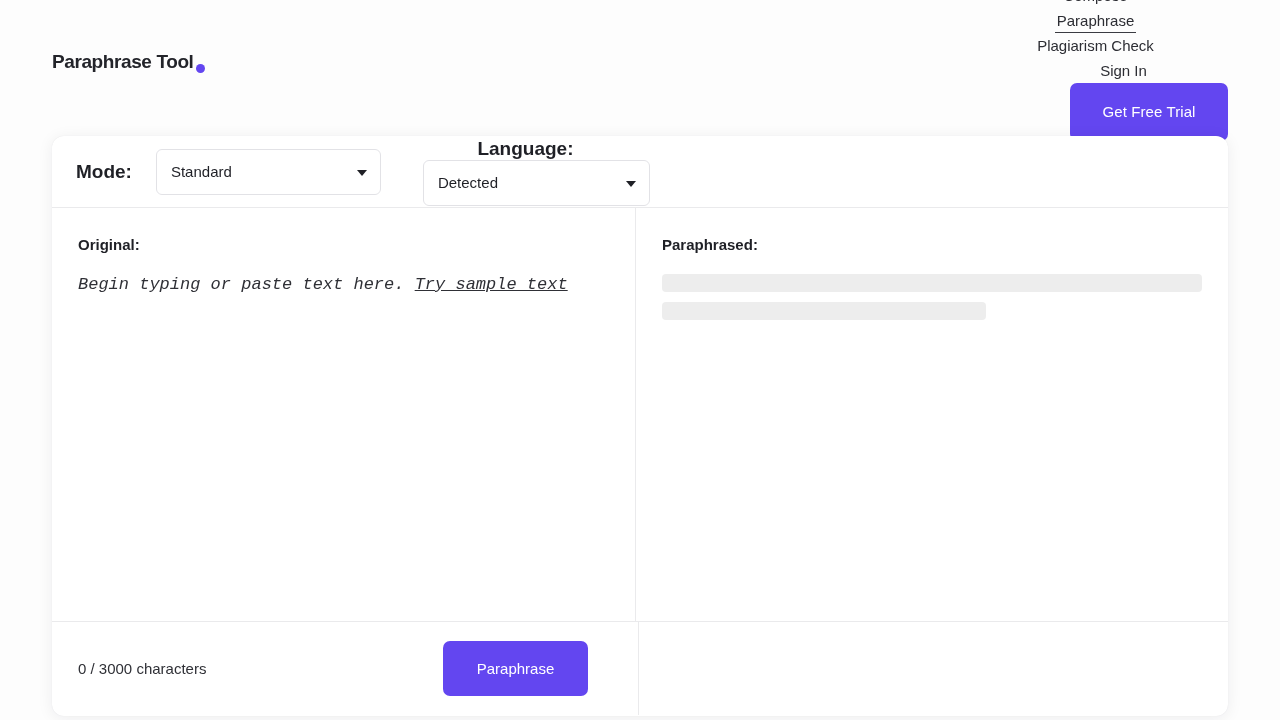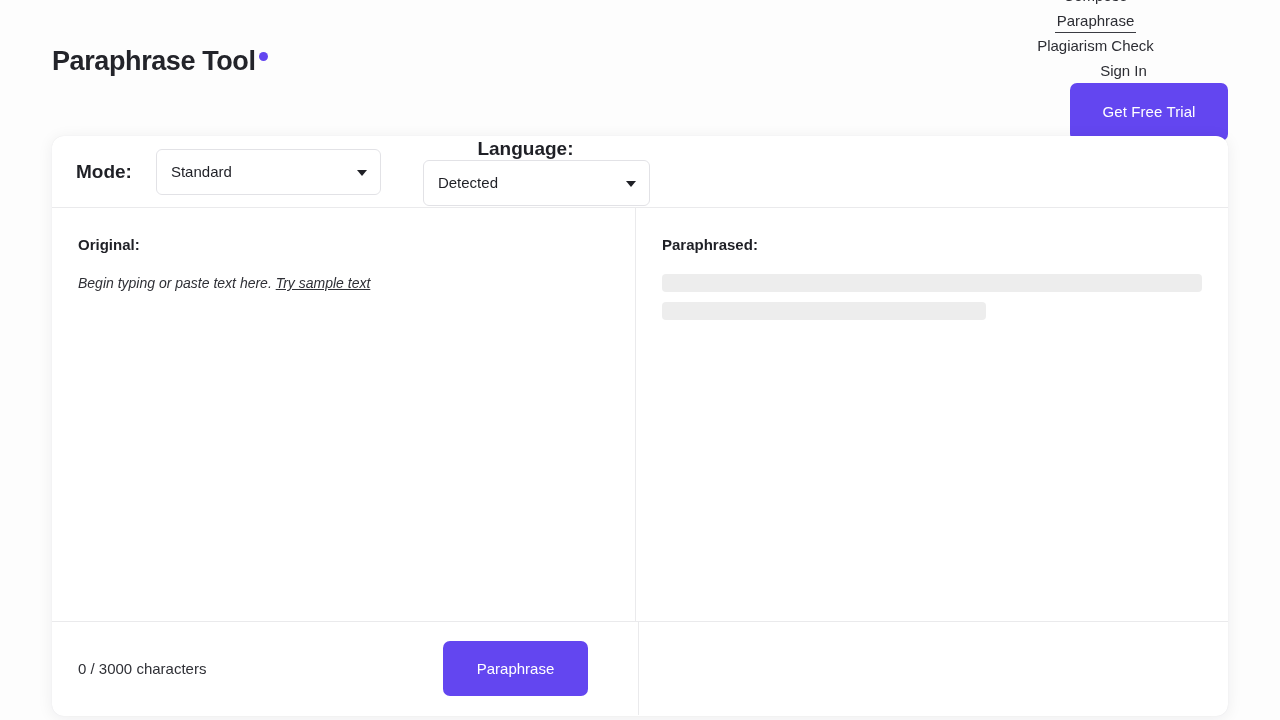--- a/index.html
+++ b/index.html
@@ -23,22 +23,22 @@
     top: 0; left: 0;
     width: 1280px;
     height: 123px;
     display: flex;
     align-items: center;
     padding: 0 52px;
   }
 
   .logo {
     display: flex;
-    align-items: flex-start;
-    font-size: 27px;
+    align-items: flex-end;
+    font-size: 19px;
     font-weight: bold;
     letter-spacing: -0.4px;
     color: #23242a;
     white-space: nowrap;
     user-select: none;
   }
   .logo-dot {
     width: 9px;
     height: 9px;
     border-radius: 50%;
@@ -158,24 +158,25 @@
   .pane-right { flex: 1; }
 
   .pane-title {
     font-size: 15px;
     font-weight: bold;
     color: #1f2026;
     margin-bottom: 21px;
   }
 
   .placeholder {
-    font-size: 14px;
+    font-size: 17px;
     font-style: italic;
     color: #2f3036;
     line-height: 1.3;
+    font-family: Liberation Mono, monospace;
   }
   .sample-link {
     font-style: italic;
     color: #2f3036;
     text-decoration: underline;
     cursor: pointer;
   }
 
   .skeleton {
     height: 18px;

